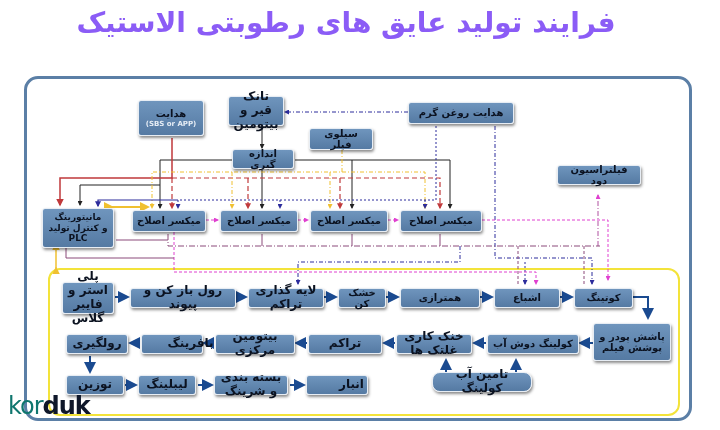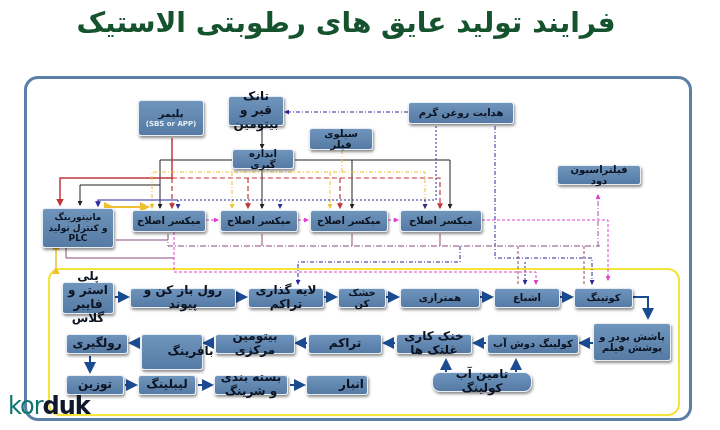--- a/index.html
+++ b/index.html
@@ -1,17 +1,17 @@
 <!DOCTYPE html>
 <html><head>
 <meta charset="utf-8">
 <style>
   html,body{margin:0;padding:0;background:#fff;}
   body{width:720px;height:430px;position:relative;overflow:hidden;font-family:"DejaVu Sans",sans-serif;}
-  .title{position:absolute;left:0;top:6px;width:692px;text-align:center;font-family:"DejaVu Sans",sans-serif;font-weight:bold;font-size:28px;color:#14532d;direction:rtl;}
+  .title{position:absolute;left:0;top:6px;width:692px;text-align:center;font-family:"DejaVu Sans",sans-serif;font-weight:bold;font-size:28px;color:#8b5cf6;direction:rtl;}
   .outer{position:absolute;left:24px;top:76px;width:668px;height:345px;border:3px solid #5b7fa6;border-radius:14px;box-sizing:border-box;}
   .inner{position:absolute;left:48px;top:268px;width:632px;height:148px;border:2px solid #f3e33a;border-radius:12px;box-sizing:border-box;}
   .box{position:absolute;background:linear-gradient(#6f95bd,#557aa3);border:1px solid #e7edf4;box-shadow:1px 2px 3px rgba(0,0,0,.45);border-radius:3px;color:#0b1220;font-weight:bold;display:flex;align-items:center;justify-content:center;text-align:center;direction:rtl;font-size:10px;line-height:1.15;box-sizing:border-box;padding:1px 3px;white-space:pre-line;}
   .box.sm{font-size:12px;}
   .box .sub{display:block;font-size:7px;color:#e6edf5;direction:ltr;}
   svg.lines{position:absolute;left:0;top:0;}
   .logo{position:absolute;left:8px;top:392px;font-family:"DejaVu Sans",sans-serif;font-size:24px;letter-spacing:-1px;}
   .logo .k{color:#0f766e;}
   .logo .d{color:#0f172a;font-weight:bold;}
 </style>
@@ -110,21 +110,21 @@
   <path d="M90,356 L90,372" stroke="#1a4a90" stroke-width="2" fill="none" marker-end="url(#ab)"></path>
   <path d="M446,372 L446,360" stroke="#1a4a90" stroke-width="2" fill="none" marker-end="url(#ab)"></path>
   <path d="M516,372 L516,360" stroke="#1a4a90" stroke-width="2" fill="none" marker-end="url(#ab)"></path>
 
   <path d="M125,385 L136,385" stroke="#1a4a90" stroke-width="2" fill="none" marker-end="url(#ab)"></path>
   <path d="M198,385 L212,385" stroke="#1a4a90" stroke-width="2" fill="none" marker-end="url(#ab)"></path>
   <path d="M290,385 L304,385" stroke="#1a4a90" stroke-width="2" fill="none" marker-end="url(#ab)"></path>
 </svg>
 
 <div class="box" style="left:138px;top:100px;width:66px;height:36px;">
-  <div><span>پلیمر</span><span class="sub">(SBS or APP)</span></div>
+  <div><span>هدایت</span><span class="sub">(SBS or APP)</span></div>
 </div>
 <div class="box sm" style="left:228px;top:96px;width:56px;height:30px;">تانک قیر و بیتومین</div>
 <div class="box" style="left:408px;top:102px;width:106px;height:22px;">هدایت روغن گرم</div>
 <div class="box" style="left:309px;top:128px;width:64px;height:22px;">سیلوی فیلر</div>
 <div class="box" style="left:232px;top:149px;width:62px;height:20px;">اندازه گیری</div>
 
 <div class="box" style="left:42px;top:208px;width:72px;height:40px;font-size:9px;">مانیتورینگ
 و کنترل تولید
 PLC</div>
 
@@ -144,21 +144,21 @@
 <div class="box" style="left:494px;top:288px;width:66px;height:20px;">اشباع</div>
 <div class="box" style="left:574px;top:288px;width:59px;height:20px;">کوتینگ</div>
 
 <div class="box" style="left:593px;top:323px;width:78px;height:38px;">پاشش پودر و
 پوشش فیلم</div>
 
 <div class="box" style="left:487px;top:334px;width:92px;height:20px;">کولینگ دوش آب</div>
 <div class="box sm" style="left:396px;top:334px;width:76px;height:20px;">خنک کاری غلتک ها</div>
 <div class="box sm" style="left:308px;top:334px;width:74px;height:20px;">تراکم</div>
 <div class="box sm" style="left:215px;top:334px;width:80px;height:20px;">بیتومین مرکزی</div>
-<div class="box sm" style="left:141px;top:334px;width:62px;height:36px;padding-left:40px;">بافرینگ</div>
+<div class="box sm" style="left:141px;top:334px;width:62px;height:20px;padding-left:40px;">بافرینگ</div>
 <div class="box sm" style="left:66px;top:334px;width:62px;height:20px;">رولگیری</div>
 
 <div class="box sm" style="left:432px;top:372px;width:100px;height:20px;border-radius:8px;">تامین آب کولینگ</div>
 
 <div class="box sm" style="left:66px;top:375px;width:58px;height:20px;">توزین</div>
 <div class="box sm" style="left:138px;top:375px;width:58px;height:20px;">لیبلینگ</div>
 <div class="box sm" style="left:214px;top:375px;width:74px;height:20px;">بسته بندی و شرینگ</div>
 <div class="box sm" style="left:306px;top:375px;width:62px;height:20px;padding-left:32px;">انبار</div>
 
 <div class="logo"><span class="k">kor</span><span class="d">duk</span></div>

